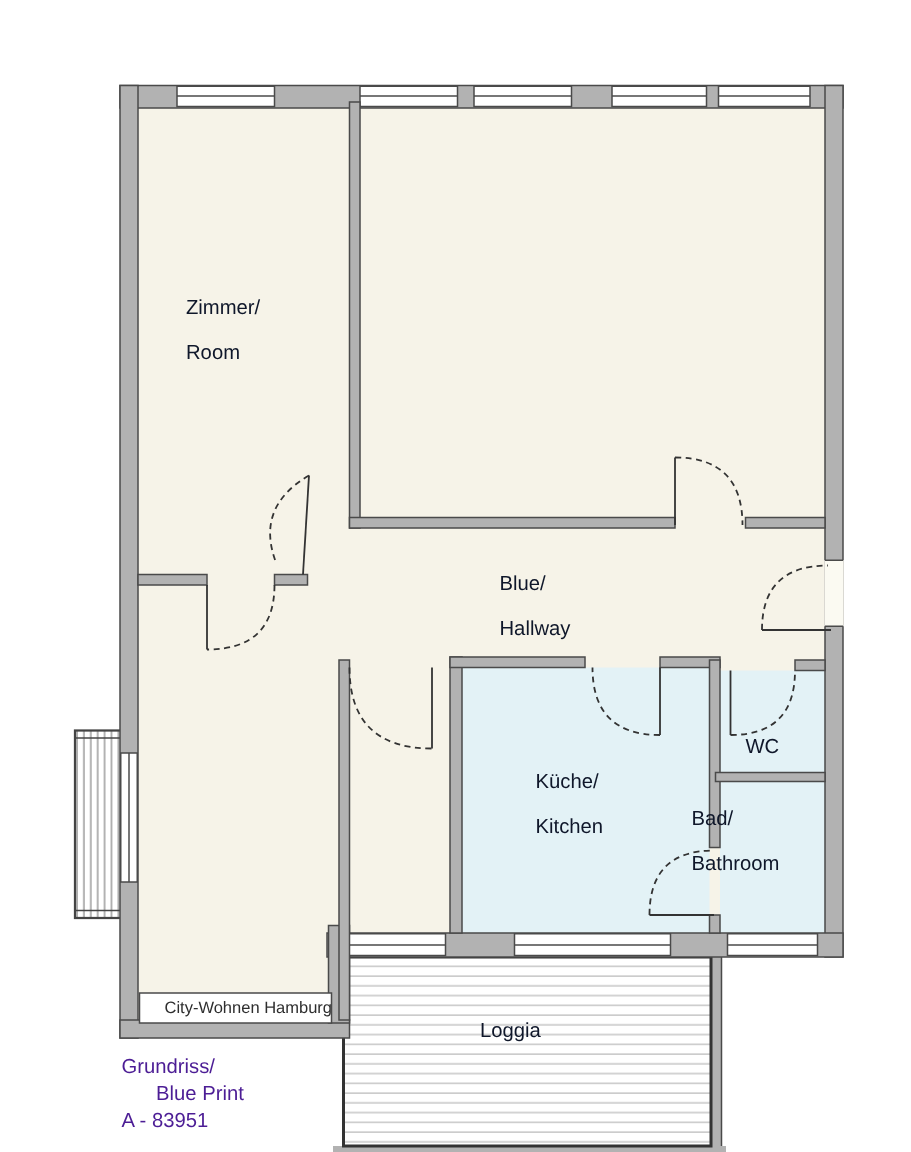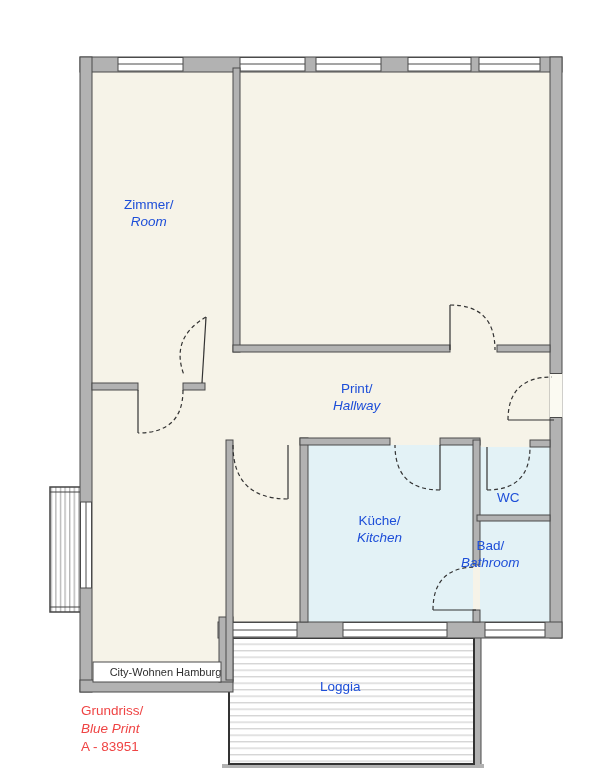--- a/index.html
+++ b/index.html
@@ -1,24 +1,24 @@
 <!DOCTYPE html>
 <html><head>
 <meta charset="utf-8">
 <style>
   html,body{margin:0;padding:0;background:#fff;}
   .stage{position:relative;width:607px;height:768px;background:#ffffff;overflow:hidden;
          font-family:"Liberation Sans",sans-serif;}
   .stage svg{position:absolute;left:0;top:0;}
-  .lbl{position:absolute;font-size:13.5px;line-height:17px;color:#1d4ed8;white-space:nowrap;text-align:center;}
-  .lbl .en{display:block;font-style:italic;}
+  .lbl{position:absolute;font-size:13.5px;line-height:17px;color:#0f172a;white-space:nowrap;}
+  .lbl .en{display:block;margin-top:13px;}
   .watermark{position:absolute;left:95px;top:664px;width:141px;font-size:11px;line-height:16px;
              color:#2e2e2e;text-align:center;}
-  .caption{position:absolute;left:81px;top:702px;font-size:13.5px;line-height:18px;color:#ef4444;}
-  .caption .it{font-style:italic;}
+  .caption{position:absolute;left:81px;top:702px;font-size:13.5px;line-height:18px;color:#4c1d95;}
+  .caption .it{margin-left:23px;}
 </style>
 </head>
 <body>
 
 <div class="stage">
 
 <svg width="607" height="768" viewBox="0 0 607 768">
   <defs>
     <pattern id="hhatch" width="10" height="6.5" patternUnits="userSpaceOnUse">
       <rect width="10" height="6.5" fill="#ffffff"></rect>
@@ -137,21 +137,21 @@
   </g>
 
   <rect x="93" y="662" width="128" height="20" fill="#ffffff" stroke="#4a4a4a" stroke-width="1"></rect>
 </svg>
 
   <div class="lbl" style="left:124px;top:196px;">
     <span>Zimmer/</span>
     <span class="en">Room</span>
   </div>
   <div class="lbl" style="left:333px;top:380px;">
-    <span>Print/</span>
+    <span>Blue/</span>
     <span class="en">Hallway</span>
   </div>
   <div class="lbl" style="left:357px;top:512px;">
     <span>Küche/</span>
     <span class="en">Kitchen</span>
   </div>
   <div class="lbl" style="left:497px;top:489px;">
     <span>WC</span>
   </div>
   <div class="lbl" style="left:461px;top:537px;">

